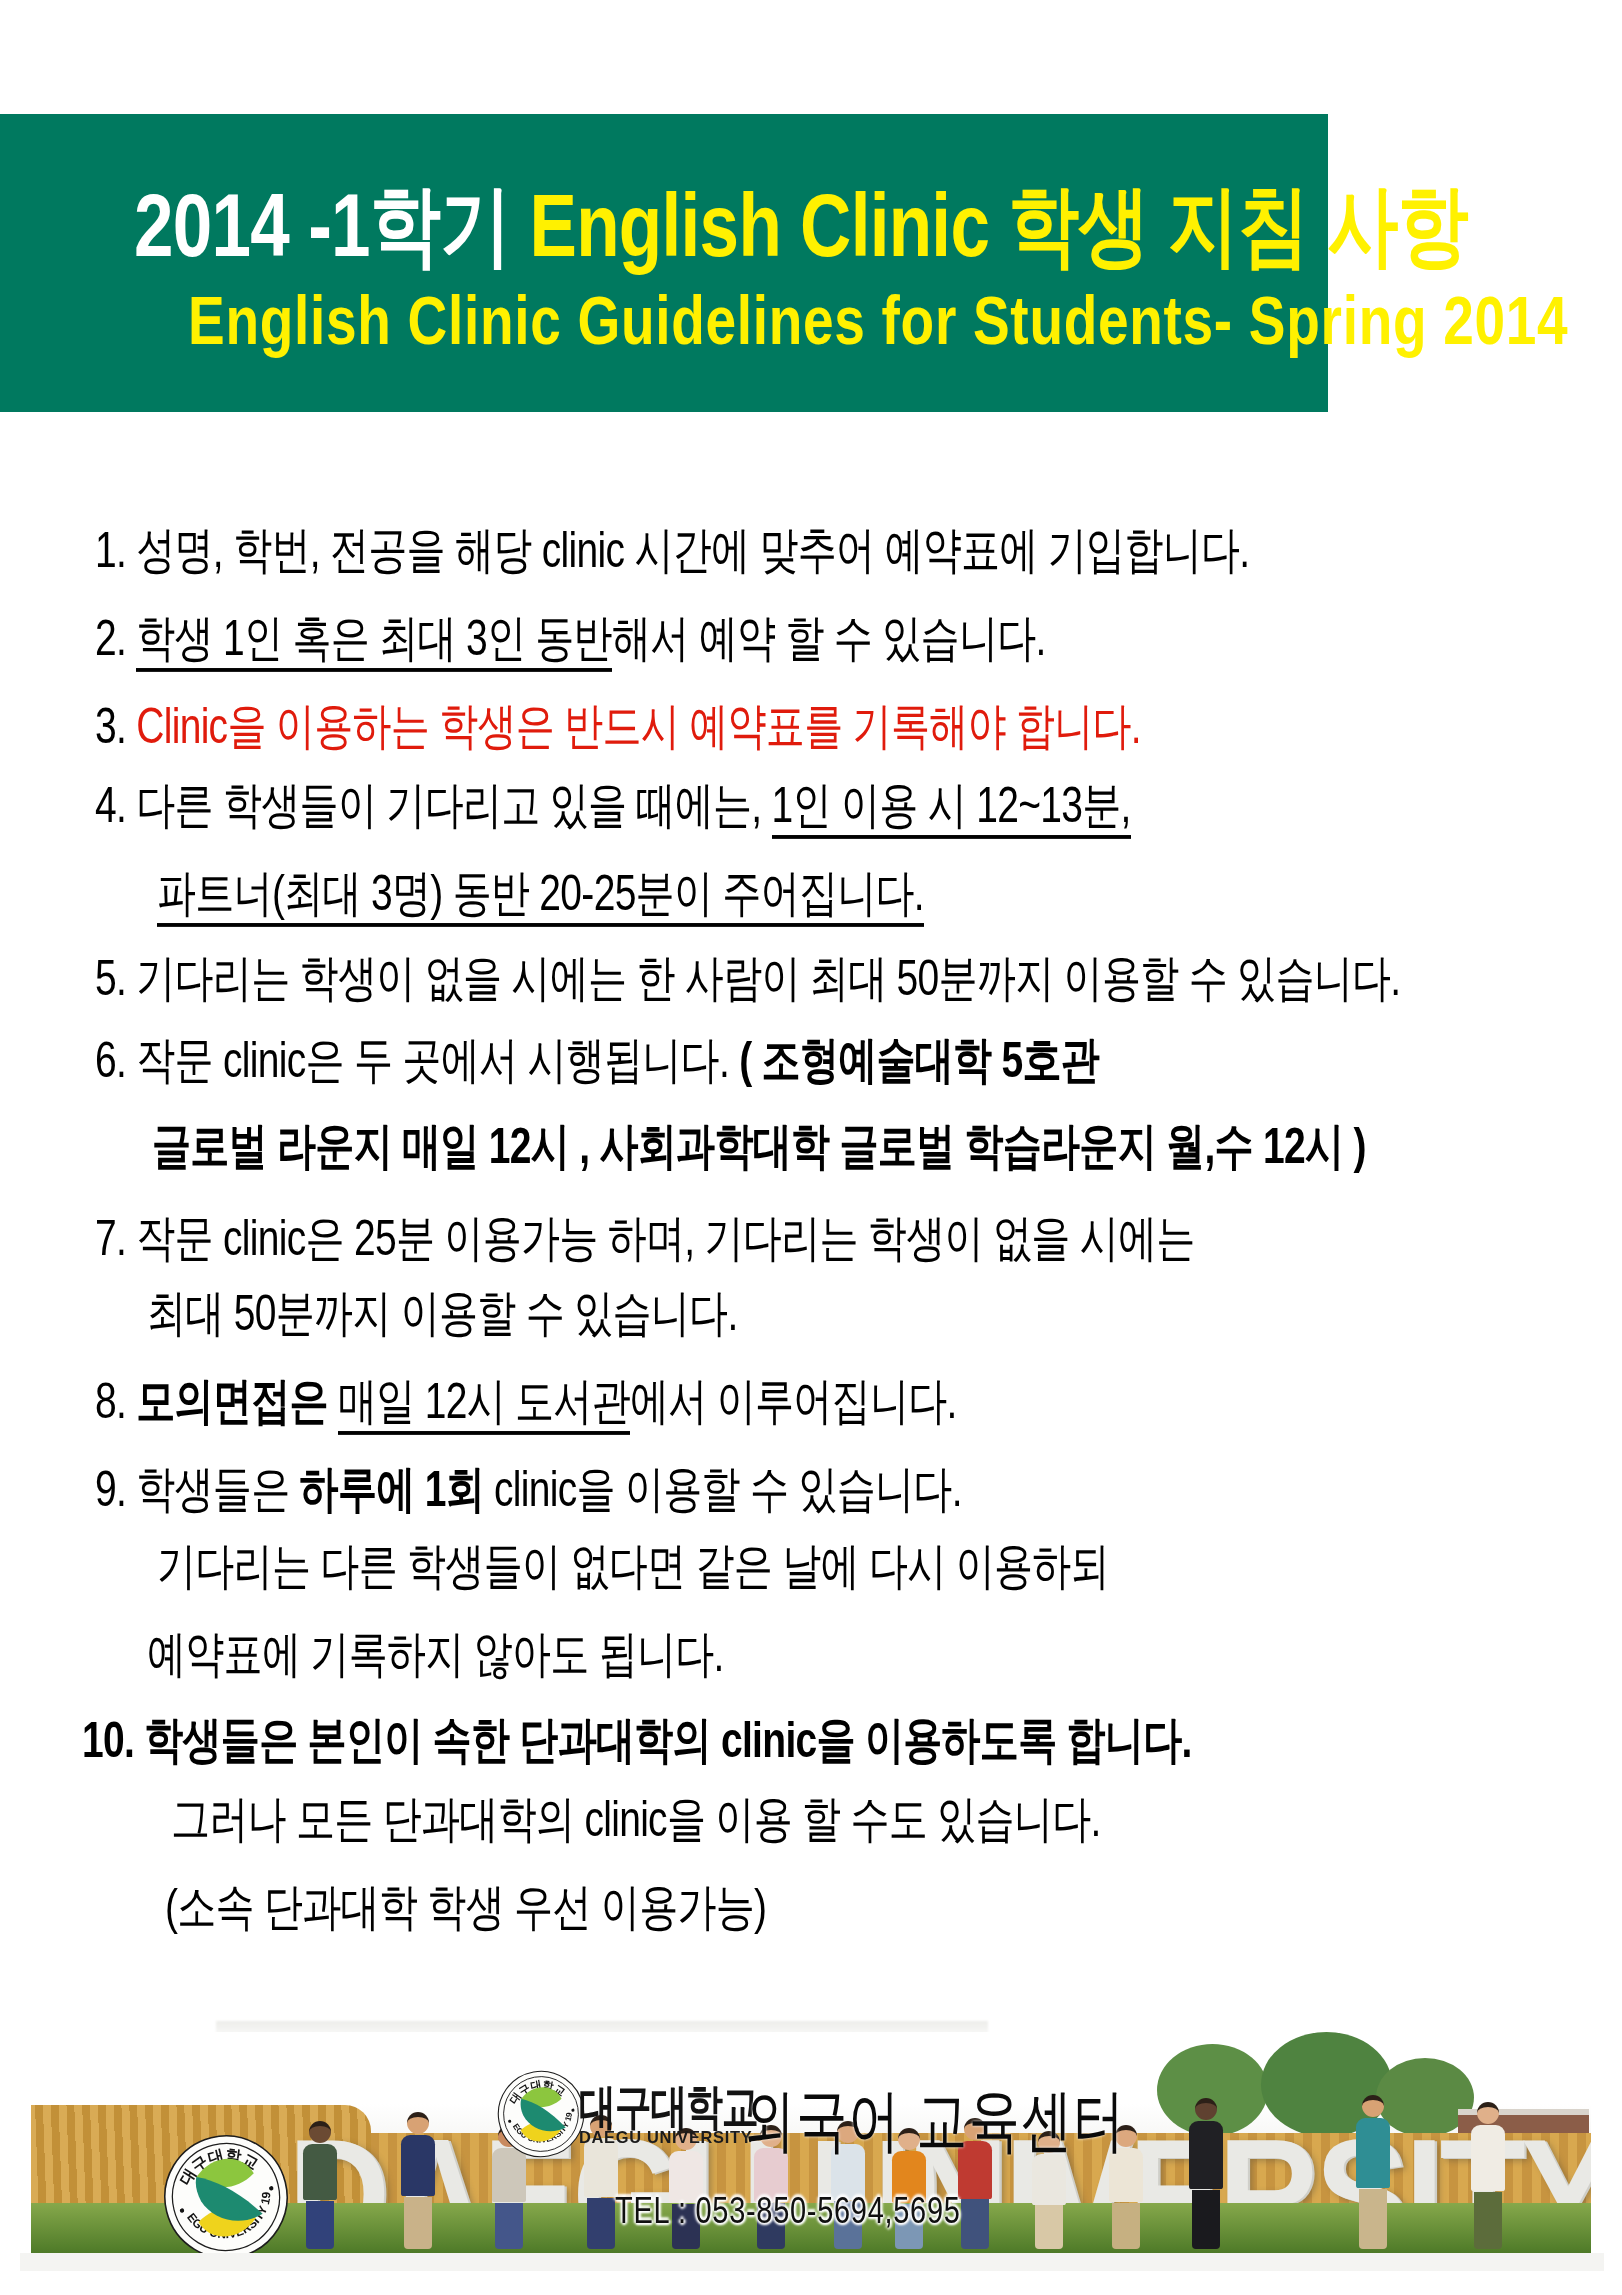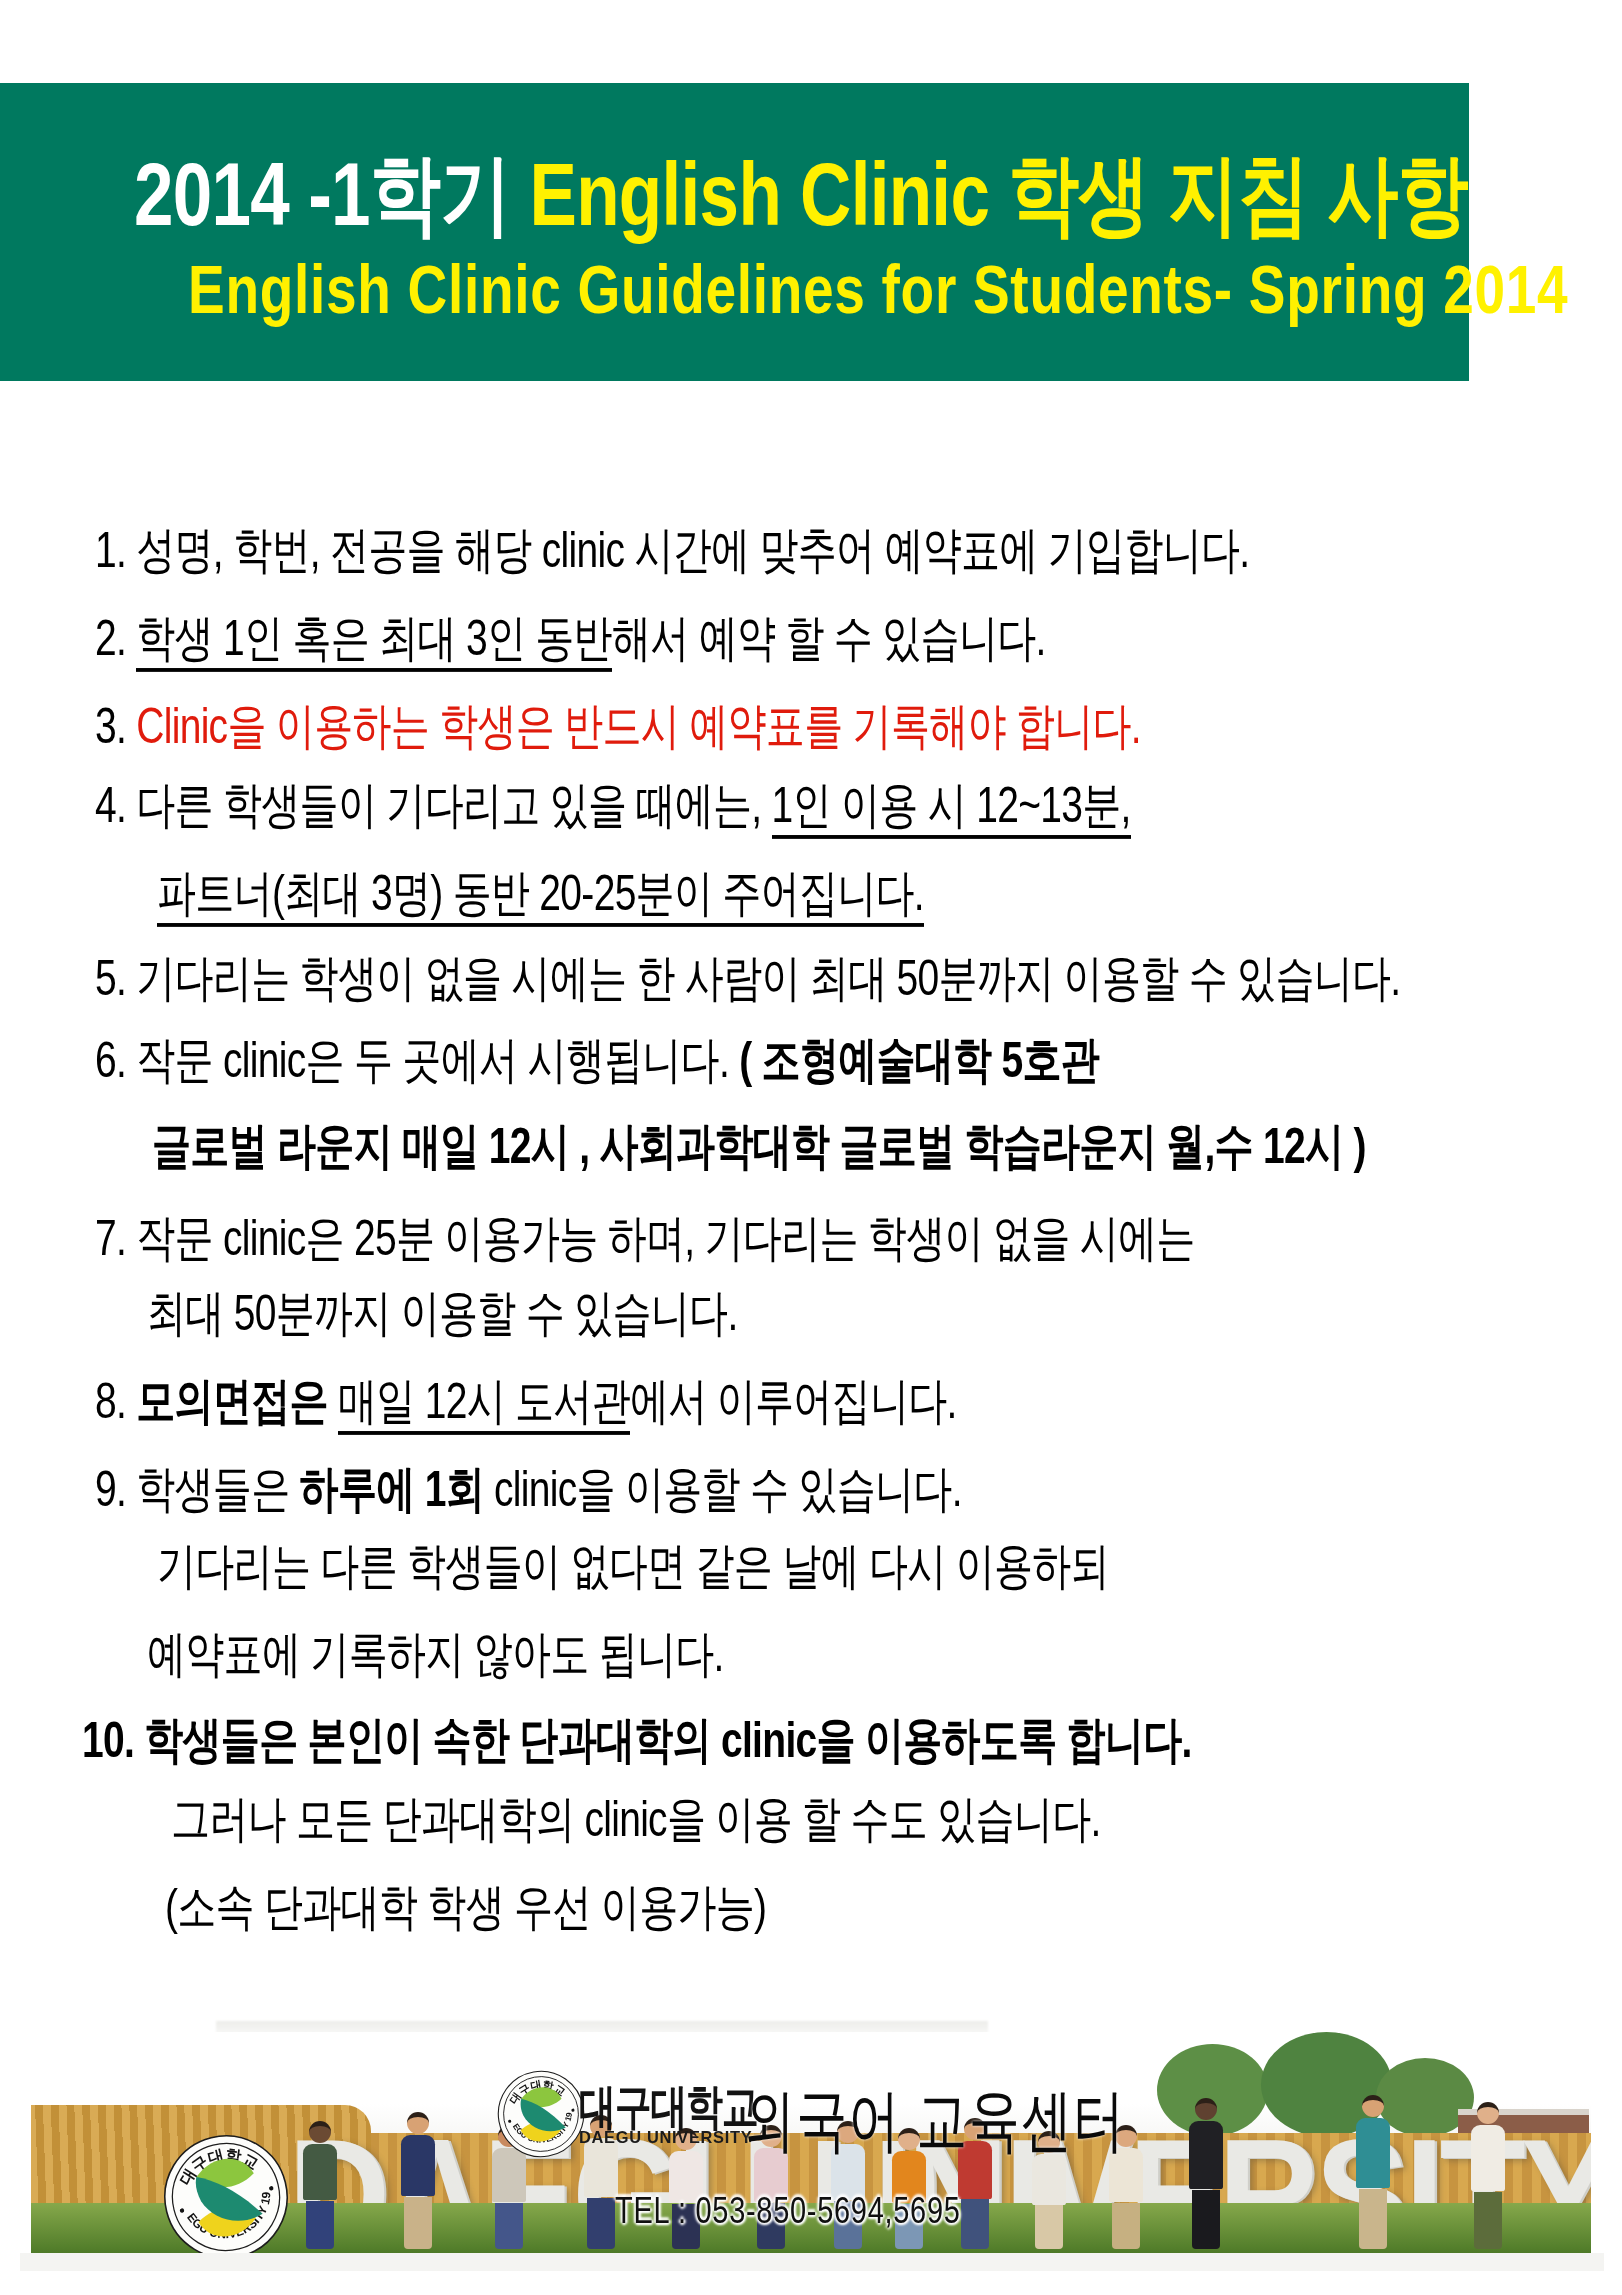--- a/index.html
+++ b/index.html
@@ -1,21 +1,21 @@
 <!DOCTYPE html>
 <html style="--green: #00795F; --yellow: #FFF100; --red: #E01B0C;font-size:10.5px"><head>
 <meta charset="utf-8">
 <style>
   html,body{margin:0;padding:0;}
   body{width:1623px;height:2295px;background:#ffffff;
        font-family:"Liberation Sans","DejaVu Sans",sans-serif;}
   .page{position:relative;width:1623px;height:2295px;overflow:hidden;background:#fff;}
 
   
-  .banner{position:absolute;left:0;top:83px;width:1469px;height:298px;background:var(--green,#00795F);}
+  .banner{position:absolute;left:0;top:114px;width:1328px;height:298px;background:var(--green,#00795F);}
   .b-line{position:absolute;white-space:nowrap;font-weight:700;transform:scaleY(1.25);transform-origin:top left;line-height:1;}
   .b-line1{left:134px;top:67px;font-size:71px;letter-spacing:-0.7px;}
   .b-line1 .w{color:#ffffff;}
   .b-line1 .y{color:var(--yellow,#FFF100);}
   .b-line2{left:188px;top:172px;font-size:55px;color:var(--yellow,#FFF100);letter-spacing:0.7px;}
 
   
   .gl{position:absolute;white-space:nowrap;font-size:39px;line-height:1.05;color:#000;
       transform:scaleY(1.28);transform-origin:top left;letter-spacing:-0.7px;}
   .gl .b{font-weight:700;}

